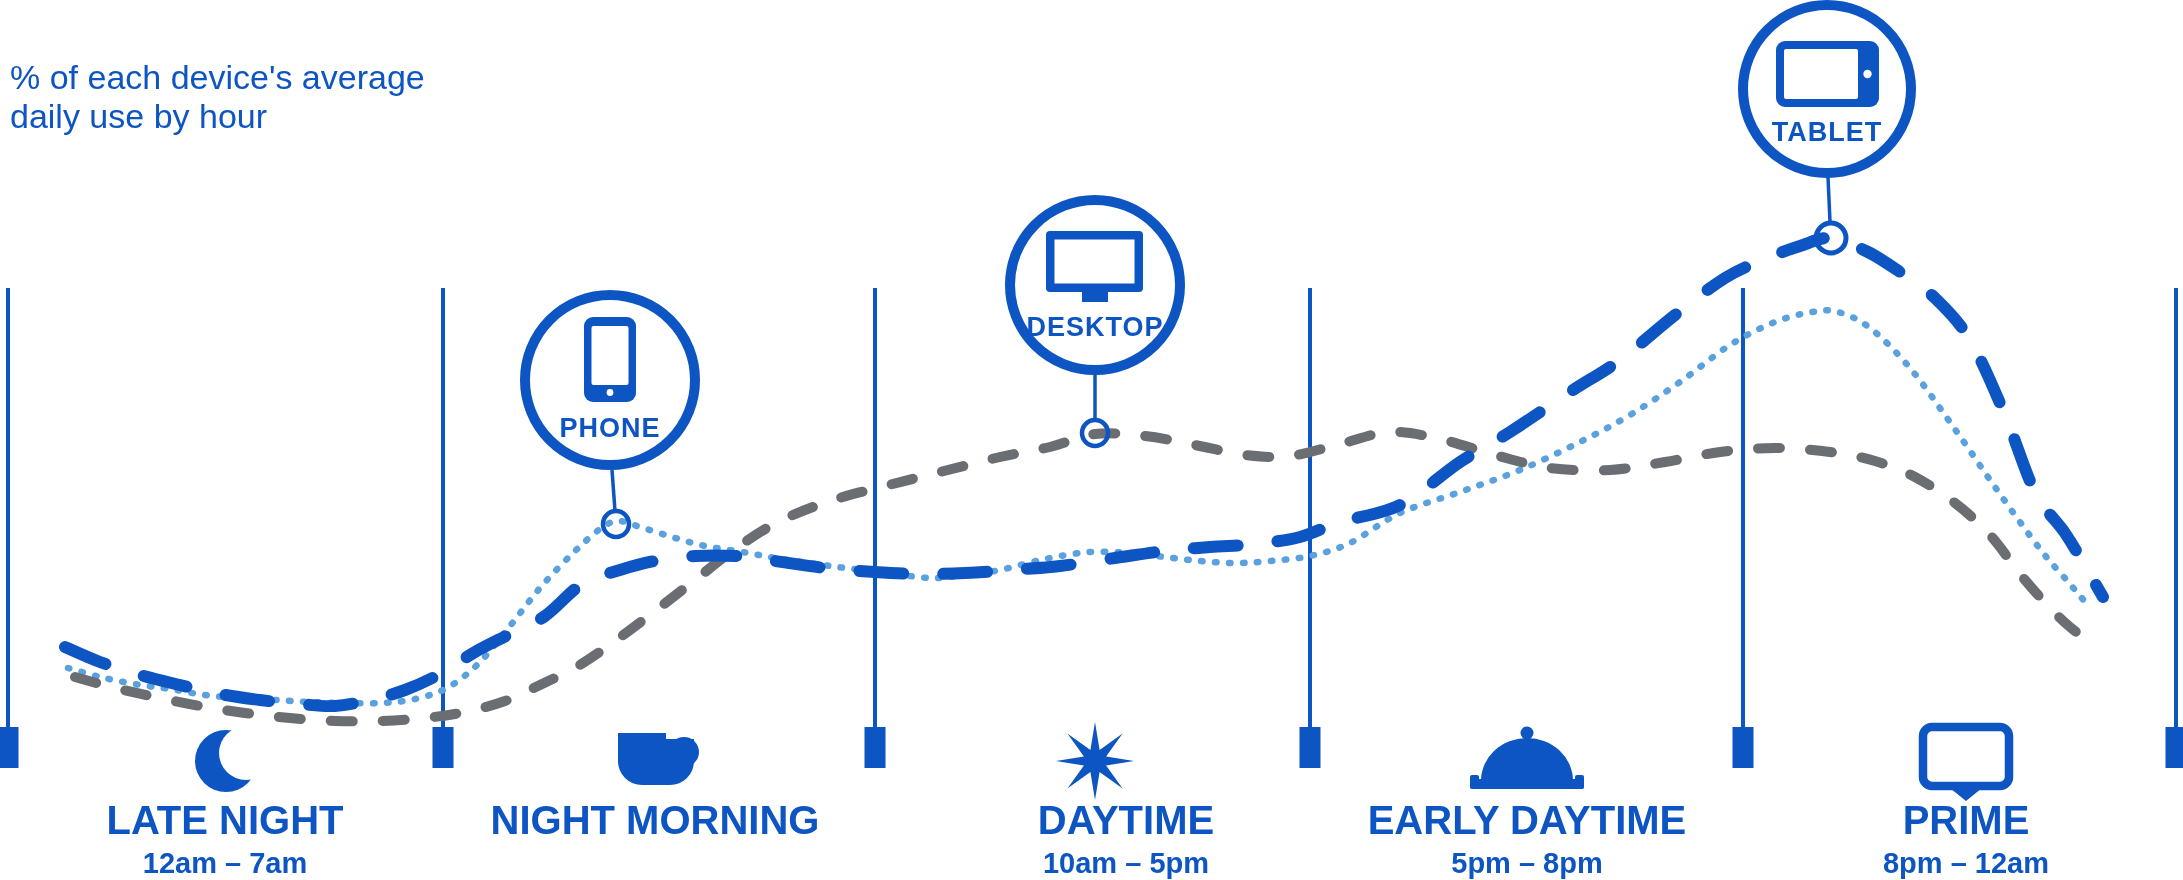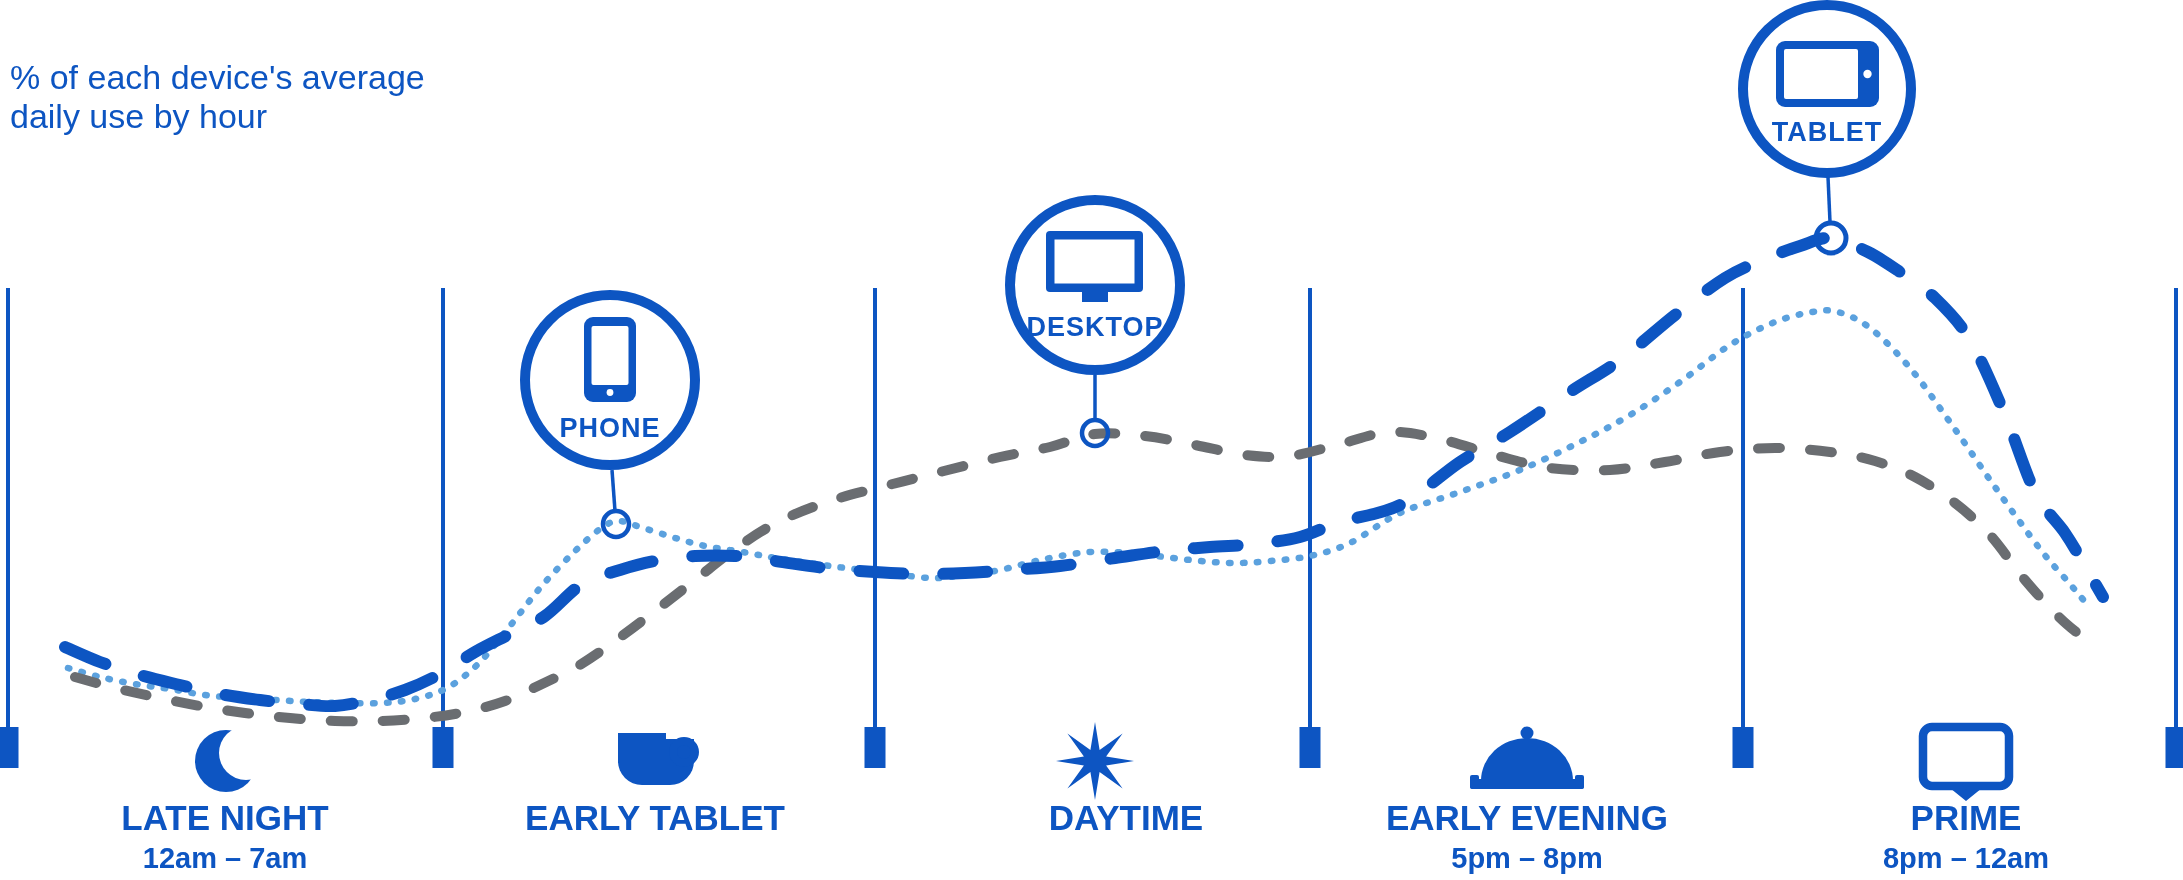--- a/index.html
+++ b/index.html
@@ -12,21 +12,21 @@
     position:relative;width:2183px;height:880px;background:#fff;
     font-family:"Liberation Sans",sans-serif;overflow:hidden;
   }
   .chart-svg{position:absolute;left:0;top:0;}
   .page-title{
     position:absolute;left:10px;top:58px;width:520px;
     color:var(--blue);font-size:34px;line-height:39px;font-weight:400;
     white-space:pre-line;letter-spacing:0px;
   }
   .period{position:absolute;top:798px;width:440px;margin-left:-220px;text-align:center;color:var(--blue);}
-  .period-name{font-size:35px;font-weight:700;letter-spacing:0px;}
+  .period-name{font-size:40px;font-weight:700;letter-spacing:0px;}
   .period-time{font-size:29px;font-weight:700;margin-top:4px;}
   .fb{fill:var(--blue);}
   .fw{fill:#fff;}
   .badge-ring{fill:#fff;stroke:var(--blue);stroke-width:10;}
   .badge-label{fill:var(--blue);font-family:"Liberation Sans",sans-serif;font-size:27px;font-weight:700;letter-spacing:1px;text-anchor:middle;}
   .tv-frame{fill:#fff;stroke:var(--blue);stroke-width:8.5;}
 </style>
 </head>
 <body>
 
@@ -122,27 +122,28 @@
   </svg>
 
   <div class="page-title">% of each device's average
 daily use by hour</div>
 
   <div class="period" style="left:225px">
     <div class="period-name">LATE NIGHT</div>
     <div class="period-time">12am – 7am</div>
   </div>
   <div class="period" style="left:655px">
-    <div class="period-name">EARLY TABLET</div>
+    <div class="period-name">NIGHT MORNING</div>
   </div>
   <div class="period" style="left:1126px">
     <div class="period-name">DAYTIME</div>
+    <div class="period-time">10am – 5pm</div>
   </div>
   <div class="period" style="left:1527px">
-    <div class="period-name">EARLY EVENING</div>
+    <div class="period-name">EARLY DAYTIME</div>
     <div class="period-time">5pm – 8pm</div>
   </div>
   <div class="period" style="left:1966px">
     <div class="period-name">PRIME</div>
     <div class="period-time">8pm – 12am</div>
   </div>
 
 </div>
 
 </body></html>

